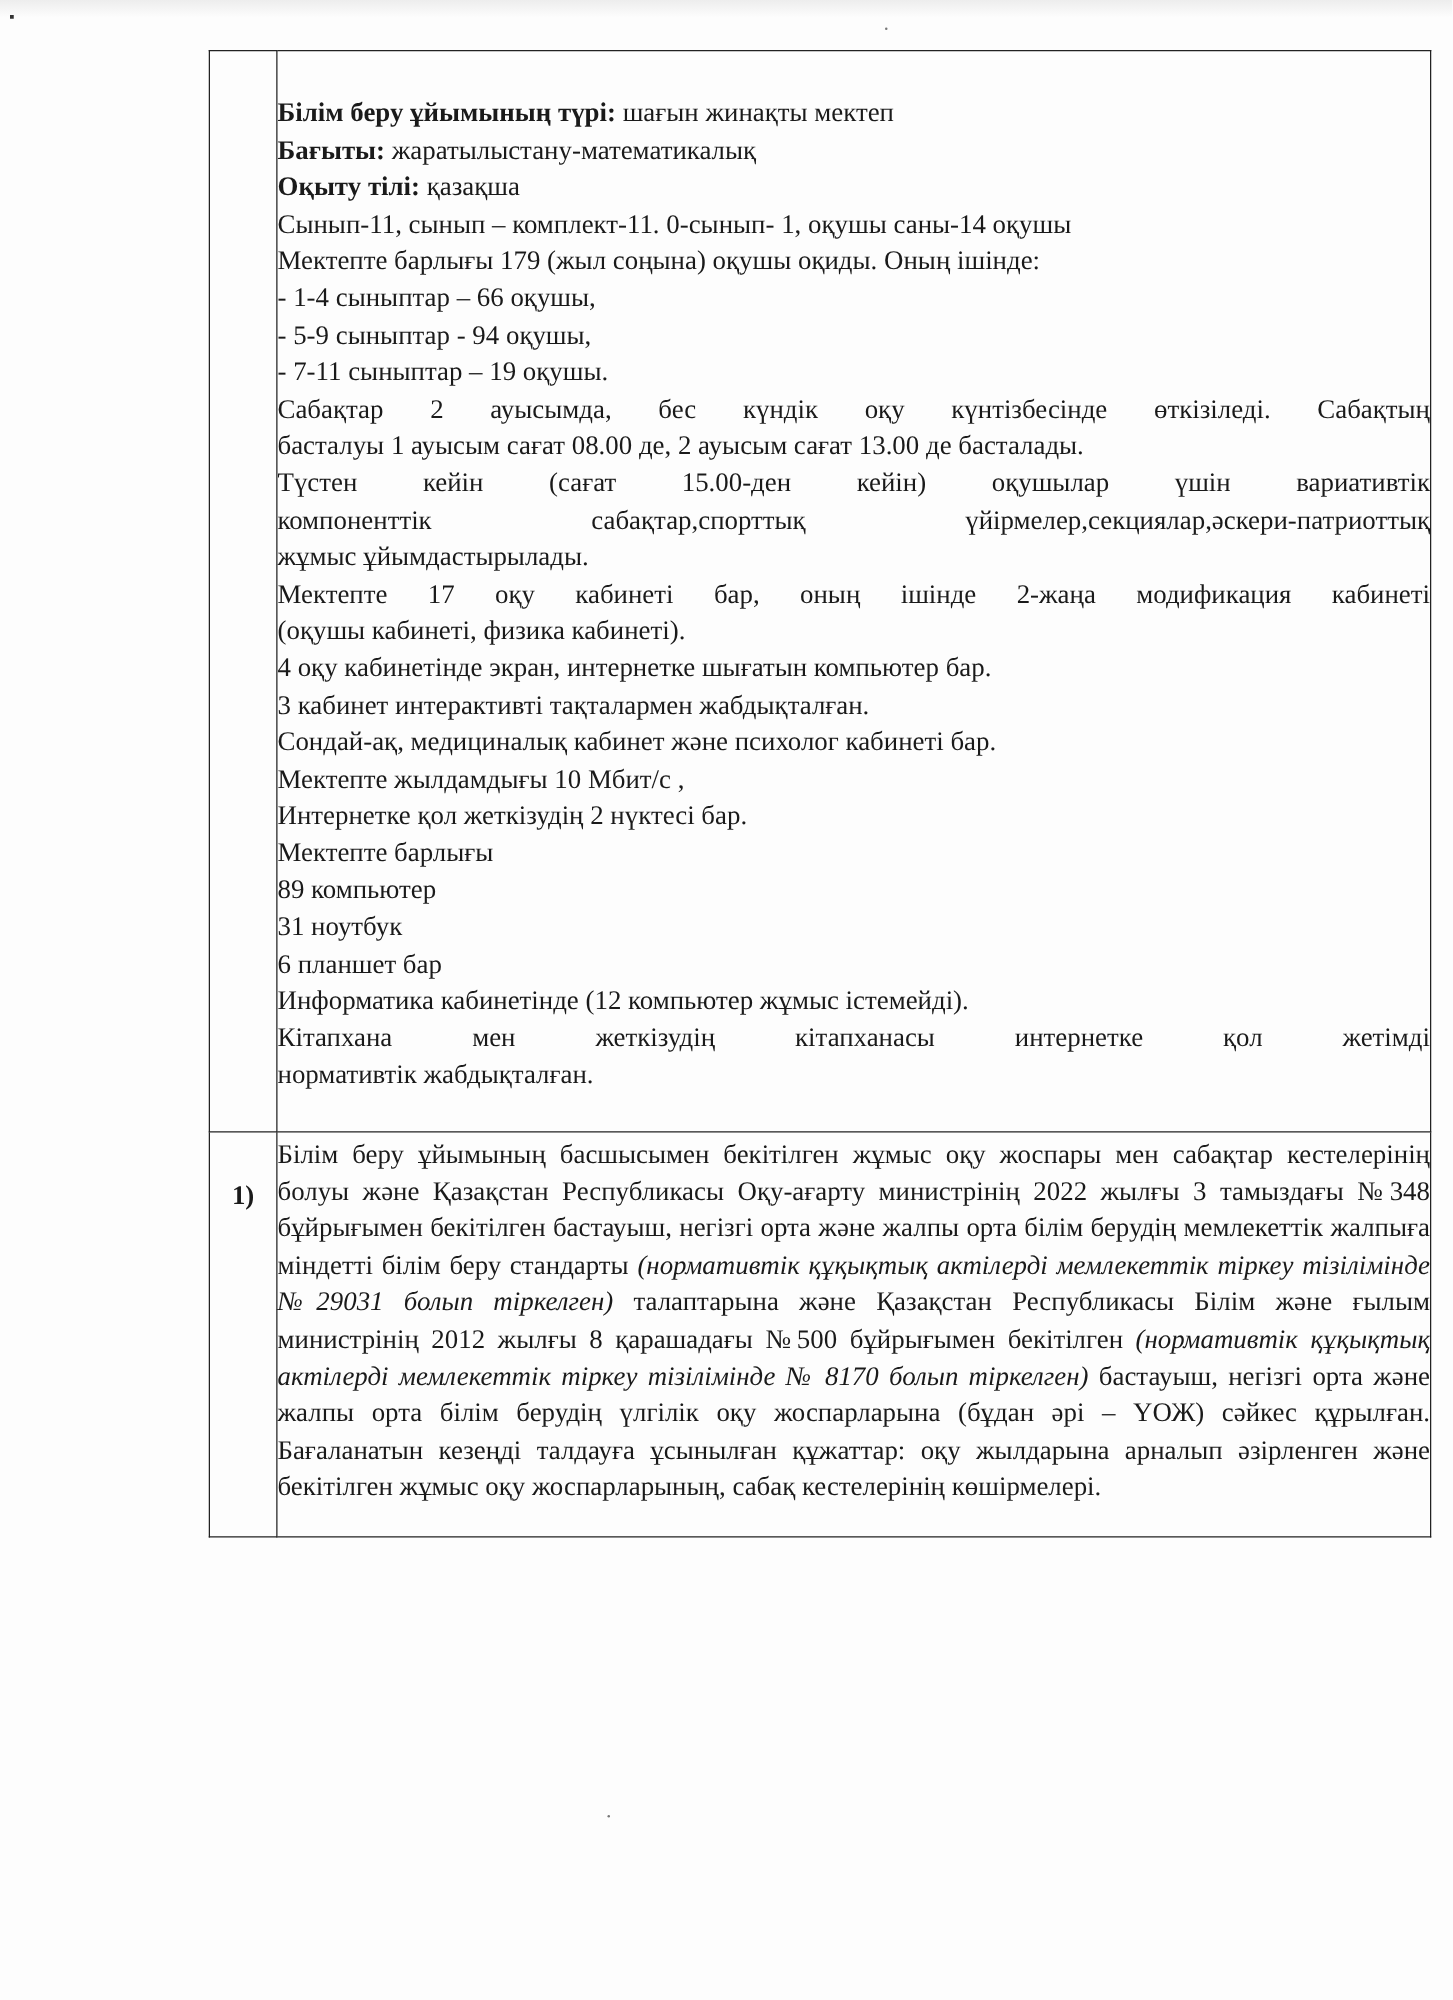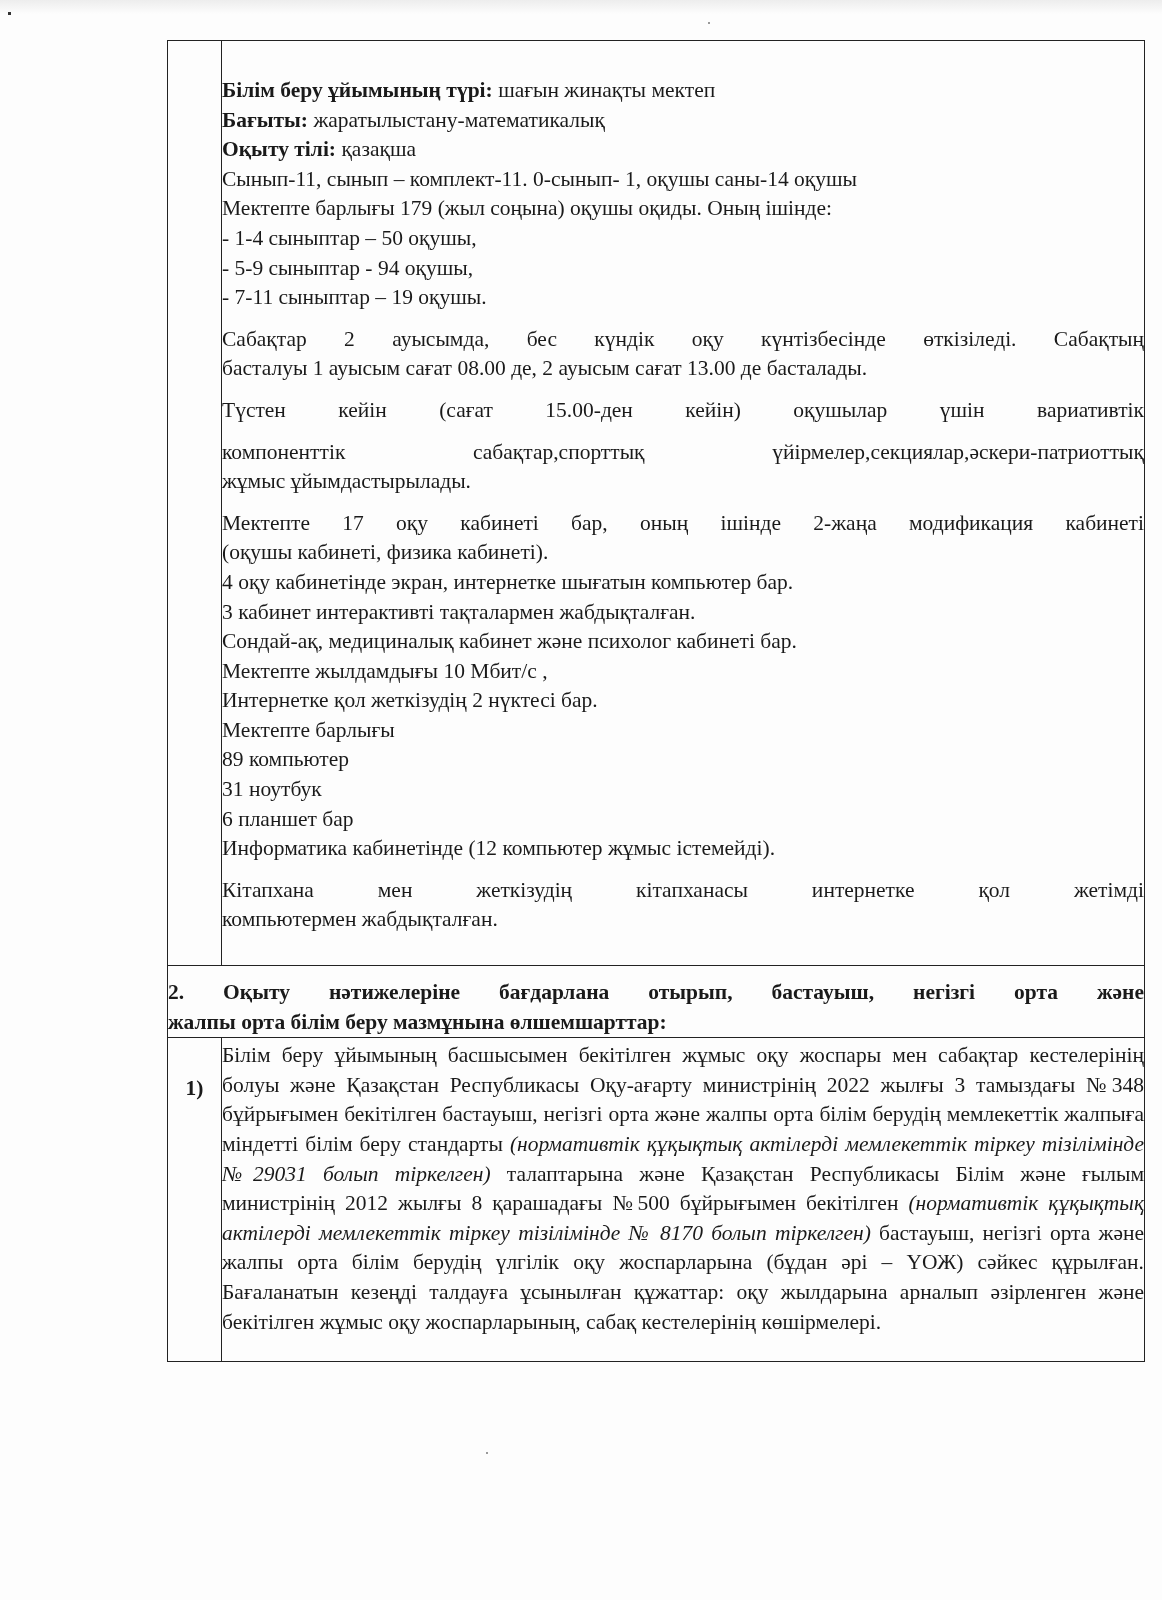--- a/index.html
+++ b/index.html
@@ -32,21 +32,21 @@
       border: 1.5px solid #222;
       vertical-align: top;
       padding: 0;
     }
     td.num { width: 53px; text-align: center; }
     td.body { padding: 0 12px 0 10px; }
 
     .r1 td.body { padding-top: 35px; padding-bottom: 30px; }
     .r1 td.num { height: 100%; }
     .line { display: block; }
-    .just { text-align: justify; text-align-last: justify; margin-top: 12px; }
+    .just { text-align: justify; text-align-last: justify; }
     b { font-weight: bold; }
 
     .r2 td { padding: 12px 12px 20px 12px; font-weight: bold; text-align: justify; }
     .r2 .just { text-align: justify; text-align-last: justify; }
 
     .r3 td.num { font-weight: bold; padding-top: 36px; font-size: 21.5px; }
     .r3 td.body { padding-top: 3px; padding-bottom: 24px; text-align: justify; margin-left: 35px; }
     .r3 i { font-style: italic; }
   </style>
 </head>
@@ -61,21 +61,21 @@
   <tbody>
       <tr class="r1">
     <td class="num"></td>
     <td class="body">
       <span class="line"><b>Білім беру ұйымының түрі:</b><span> шағын жинақты мектеп</span></span>
       <span class="line"><b>Бағыты:</b><span> жаратылыстану-математикалық</span></span>
       <span class="line"><b>Оқыту тілі:</b><span> қазақша</span></span>
 
       <span class="line">Сынып-11, сынып – комплект-11. 0-сынып- 1, оқушы саны-14 оқушы</span>
       <span class="line">Мектепте барлығы 179 (жыл соңына) оқушы оқиды. Оның ішінде:</span>
-      <span class="line">- 1-4 сыныптар – 50 оқушы,</span>
+      <span class="line">- 1-4 сыныптар – 66 оқушы,</span>
       <span class="line">- 5-9 сыныптар -  94 оқушы,</span>
       <span class="line">- 7-11 сыныптар – 19 оқушы.</span>
 
       <span class="line just">Сабақтар 2 ауысымда, бес күндік оқу күнтізбесінде өткізіледі. Сабақтың</span>
       <span class="line">басталуы 1 ауысым сағат 08.00 де, 2 ауысым сағат 13.00 де басталады.</span>
 
       <span class="line just">Түстен кейін (сағат 15.00-ден кейін) оқушылар үшін вариативтік</span>
       <span class="line just">компоненттік сабақтар,спорттық үйірмелер,секциялар,әскери-патриоттық</span>
       <span class="line">жұмыс ұйымдастырылады.</span>
 
@@ -87,30 +87,24 @@
       <span class="line">Сондай-ақ, медициналық кабинет және психолог кабинеті бар.</span>
       <span class="line">Мектепте жылдамдығы 10 Мбит/с ,</span>
       <span class="line">Интернетке қол жеткізудің 2 нүктесі бар.</span>
       <span class="line">Мектепте барлығы</span>
       <span class="line">89 компьютер</span>
       <span class="line">31 ноутбук</span>
       <span class="line">6 планшет бар</span>
       <span class="line">Информатика кабинетінде (12 компьютер жұмыс істемейді).</span>
 
       <span class="line just">Кітапхана мен жеткізудің кітапханасы интернетке қол жетімді</span>
-      <span class="line">компьютермен жабдықталған.</span>
+      <span class="line">нормативтік жабдықталған.</span>
     </td>
   </tr>
 
-  <tr class="r2">
-    <td colspan="2">
-      <span class="line just">2. Оқыту нәтижелеріне бағдарлана отырып, бастауыш, негізгі орта және</span>
-      <span class="line">жалпы орта білім беру мазмұнына өлшемшарттар:</span>
-    </td>
-  </tr>
 
   <tr class="r3">
     <td class="num">1)</td>
     <td class="body">
       <span>Білім беру ұйымының басшысымен бекітілген жұмыс оқу жоспары мен сабақтар кестелерінің болуы және Қазақстан Республикасы Оқу-ағарту министрінің 2022 жылғы 3 тамыздағы №348 бұйрығымен бекітілген бастауыш, негізгі орта және жалпы орта білім берудің мемлекеттік жалпыға міндетті білім беру стандарты </span><i>(нормативтік құқықтық актілерді мемлекеттік тіркеу тізілімінде №29031 болып тіркелген)</i><span> талаптарына және Қазақстан Республикасы Білім және ғылым министрінің 2012 жылғы 8 қарашадағы №500 бұйрығымен бекітілген </span><i>(нормативтік құқықтық актілерді мемлекеттік тіркеу тізілімінде № 8170 болып тіркелген)</i><span> бастауыш, негізгі орта және жалпы орта білім берудің үлгілік оқу жоспарларына (бұдан әрі – ҮОЖ) сәйкес құрылған. Бағаланатын кезеңді талдауға ұсынылған құжаттар: оқу жылдарына арналып әзірленген және бекітілген жұмыс оқу жоспарларының, сабақ кестелерінің көшірмелері.</span>
     </td>
   </tr>
 </tbody>
   </table>
 

